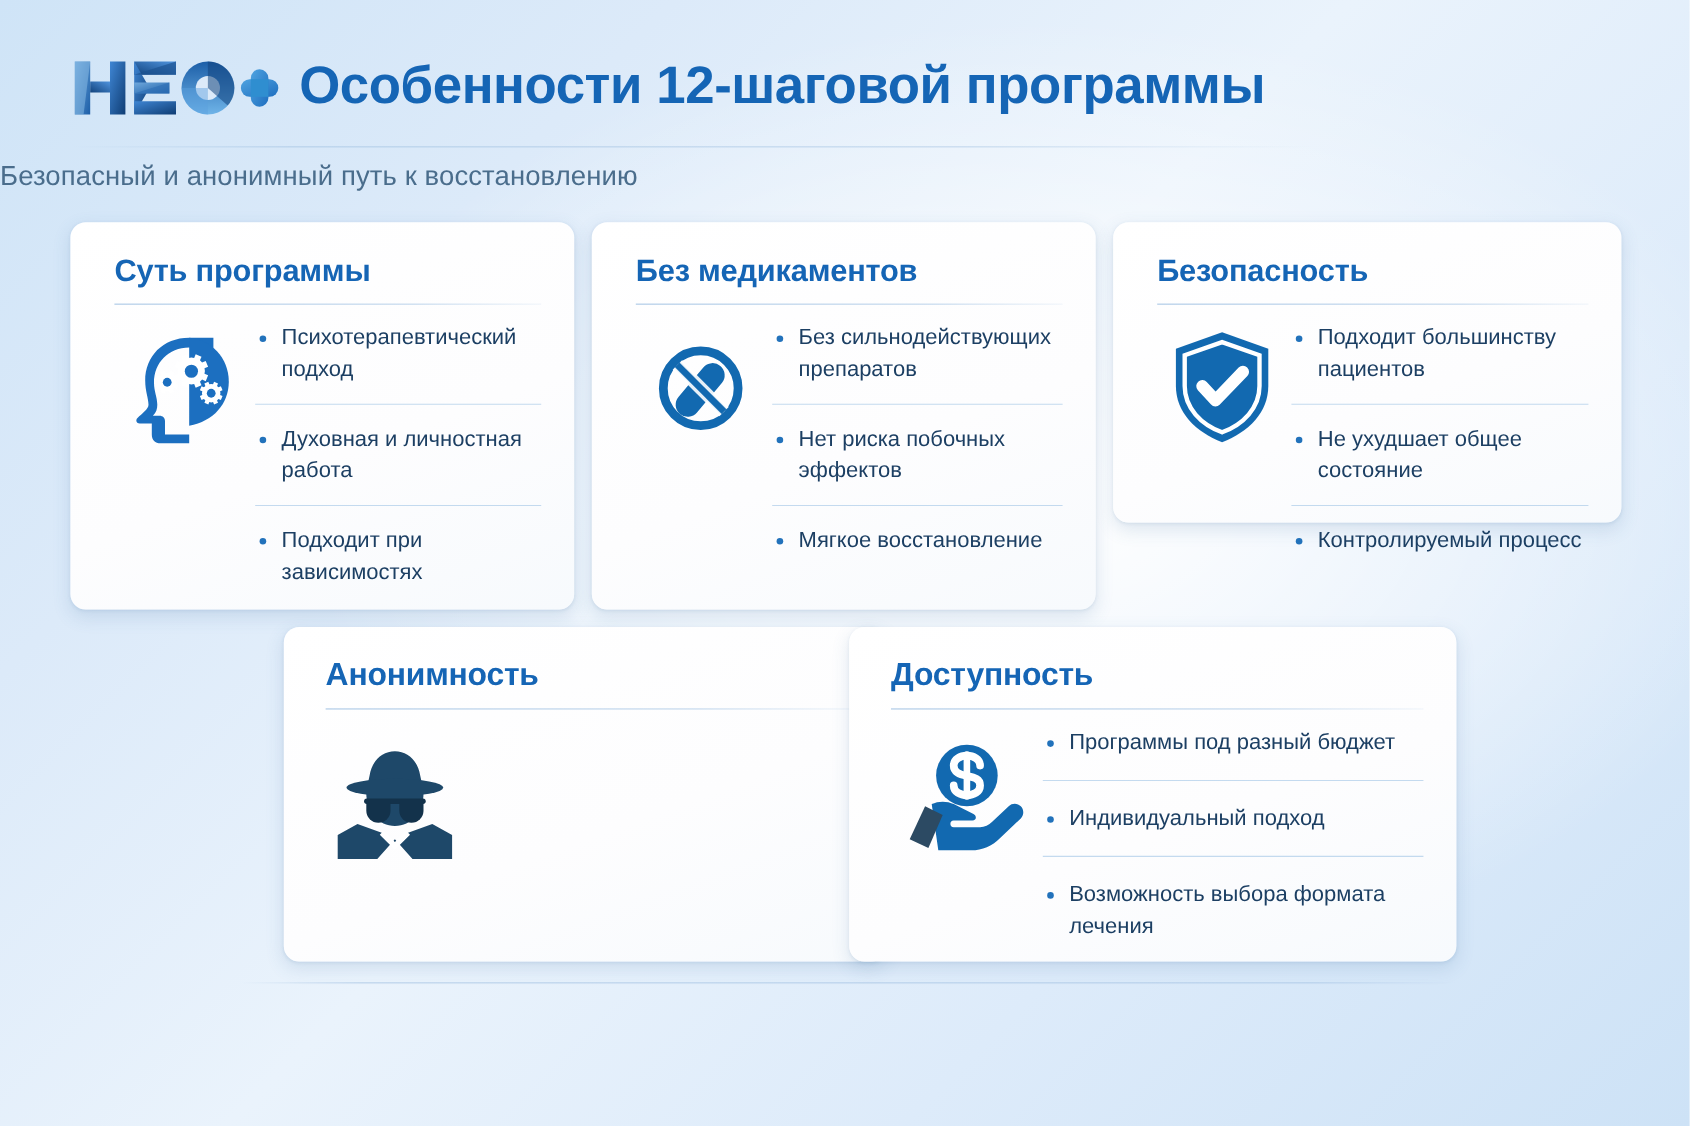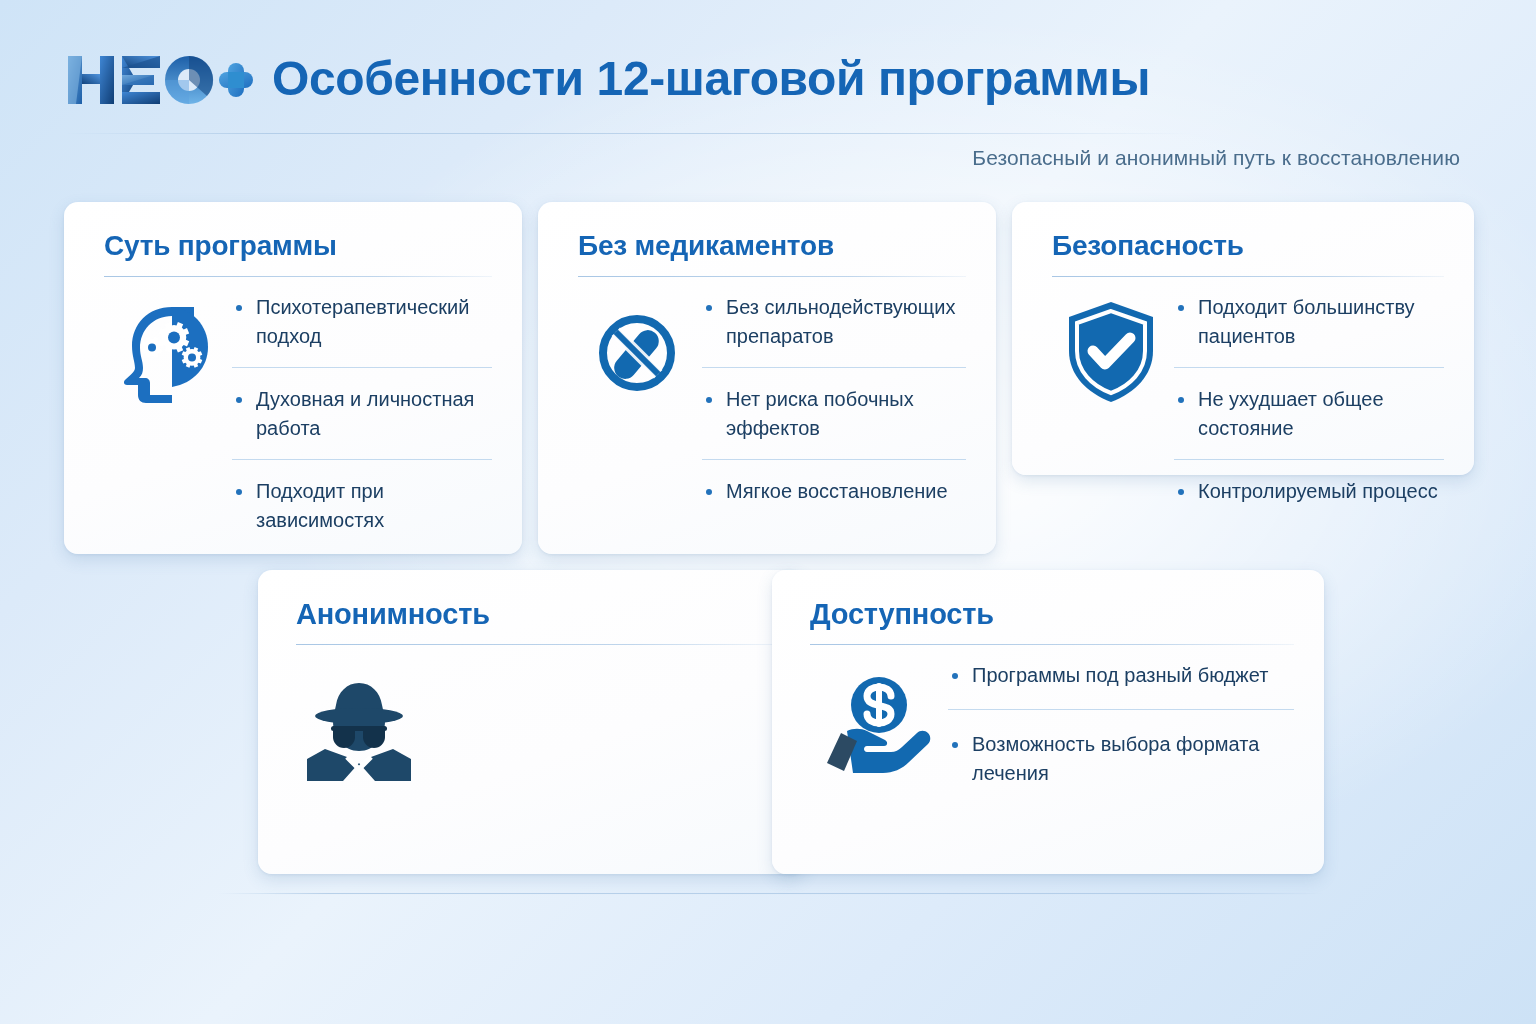--- a/index.html
+++ b/index.html
@@ -61,22 +61,22 @@
     width: 1130px;
     height: 1px;
     background: linear-gradient(90deg, rgba(150,185,220,0) 0%, rgba(150,185,220,0.55) 18%, rgba(150,185,220,0.5) 72%, rgba(150,185,220,0) 100%);
   }
 
   .subtitle {
     position: absolute;
     left: 0;
     top: 146px;
     width: 1460px;
-    text-align: right;
-    font-size: 21px;
+    text-align: left;
+    font-size: 25px;
     color: #4a6d8c;
     letter-spacing: 0.1px;
   }
 
   
   .card {
     position: absolute;
     background: linear-gradient(160deg, #ffffff 0%, #fdfdfe 58%, #f7fafd 100%);
     border-radius: 14px;
     box-shadow: 0 6px 16px rgba(60,110,160,0.16), 0 1px 3px rgba(60,110,160,0.10);
@@ -359,20 +359,21 @@
             <path d="M74 25c0-6-6-9-12-9s-12 3-12 9 5 8 12 9.5S74 37 74 43s-6 9-12 9-12-3-12-9" fill="none" stroke="#ffffff" stroke-width="7" stroke-linecap="round"></path>
           </g>
 
           <path d="M30 60c6-3 14-3 20 0l18 9c3 1.5 3 6-1 6H50c-2 0-3 1.5-3 3s1 3 3 3h24c4 0 8-2 11-5l15-14c3-3 8-3 11 0s3 8 0 11L92 91c-7 7-16 11-26 11H36L30 60Z" fill="#1269b0"></path>
 
           <path d="M24 62l16 8-13 30-17-8 14-30Z" fill="#2c4a63"></path>
         </svg>
       </div>
       <ul class="bullets">
         <li class="bullet-item">Программы под разный бюджет</li>
+        <li class="bullet-item">Индивидуальный подход</li>
         <li class="bullet-item">Возможность выбора формата лечения</li>
       </ul>
     </div>
   </section>
 
   <div class="footer-rule"></div>
 
 </div>
 
 </body></html>

